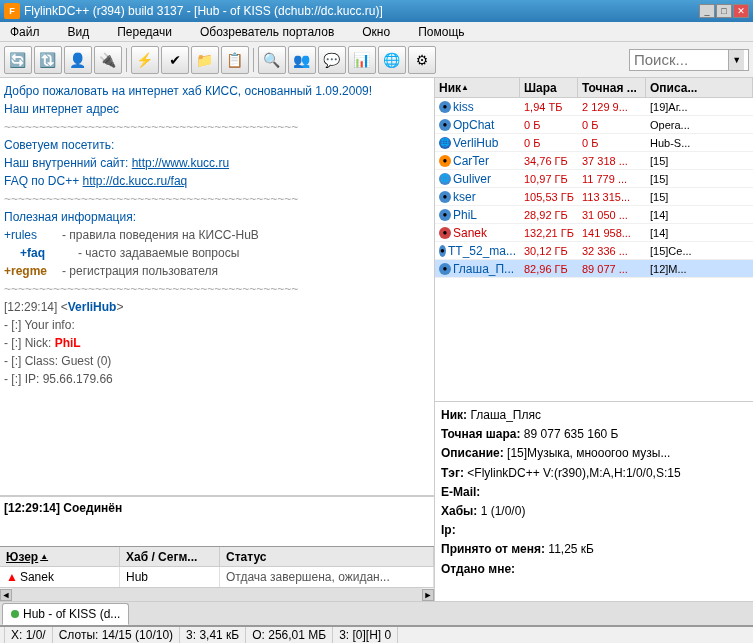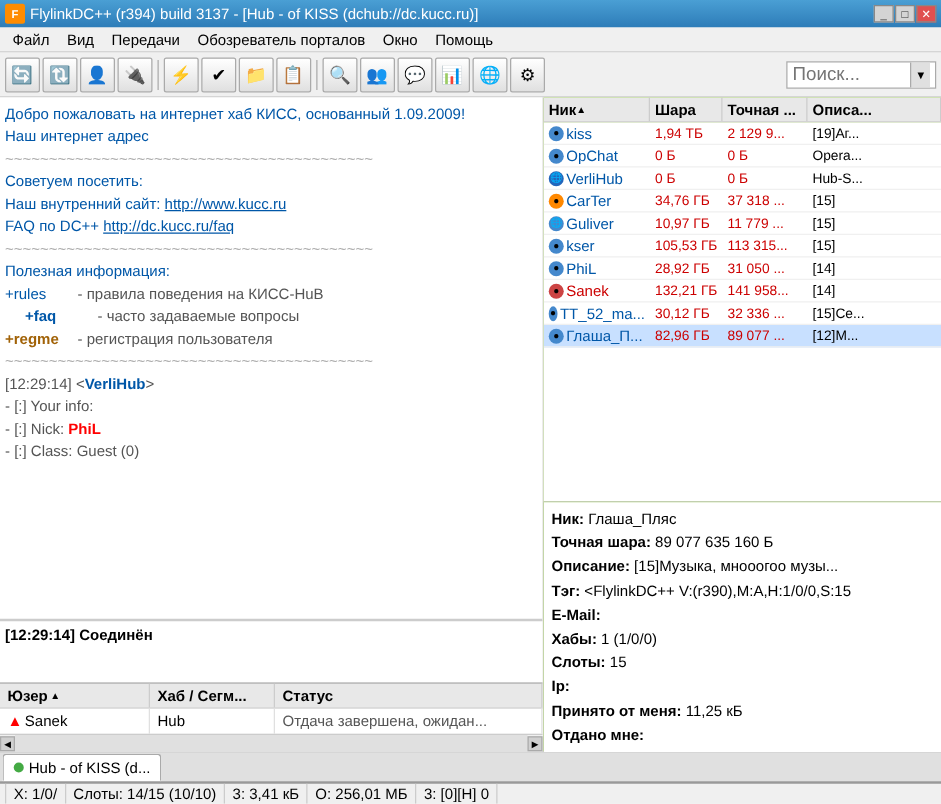--- a/index.html
+++ b/index.html
@@ -20,21 +20,21 @@
     .title-text { font-size: 12px; font-weight: normal; }
 
     
     .menu-bar {
       background: #f0f0f0;
       border-bottom: 1px solid #ccc;
       height: 20px;
       display: flex;
       align-items: center;
       padding: 0 4px;
-      gap: 2px;
+      gap: 16px;
     }
     .menu-item { padding: 2px 6px; font-size: 12px; cursor: pointer; color: #000; }
 
     
     .toolbar {
       background: #f0f0f0;
       border-bottom: 1px solid #ccc;
       height: 36px;
       display: flex;
       align-items: center;
@@ -144,21 +144,21 @@
       border-top: 1px solid #ccc;
       display: flex; align-items: center;
     }
     .h-scroll-track { flex: 1; height: 100%; background: #e0e0e0; }
 
     
     .right-panel {
       flex: 1;
       display: flex;
       flex-direction: column;
-      background: #84cc16;
+      background: #14b8a6;
     }
 
     .user-list-header {
       display: flex;
       background: #e8e8e8;
       border-bottom: 1px solid #ccc;
       height: 20px;
     }
     .user-col-header {
       padding: 2px 4px;
@@ -339,32 +339,33 @@
           <span style="color:#a16207; font-weight:bold; width:50px; display:inline-block;">+regme</span>
           <span class="sys-msg">- регистрация пользователя</span>
         </div>
         <div class="tilde">~~~~~~~~~~~~~~~~~~~~~~~~~~~~~~~~~~~~~~~~~~</div>
         <div class="sys-msg">
           <span class="timestamp">[12:29:14]</span> &lt;<span class="nick-link">VerliHub</span>&gt;
         </div>
         <div class="sys-msg">- [:]  Your info:</div>
         <div class="sys-msg">- [:]  Nick: <span class="nick-red">PhiL</span></div>
         <div class="sys-msg">- [:]  Class: Guest (0)</div>
+        <div class="sys-msg">- [:]  IP: 95.66.179.66</div>
       </div>
     </div>
 
     <div class="connection-area">
       <div class="connection-status">
         <span>[12:29:14] Соединён</span>
       </div>
     </div>
 
     <div class="transfer-area">
       <div class="transfer-header">
-        <div class="transfer-col-header" style="width:120px;">
+        <div class="transfer-col-header" style="width:120px;text-decoration:underline;">
           <span>Юзер</span>
           <span class="sort-arrow">▲</span>
         </div>
         <div class="transfer-col-header" style="width:100px;">
           <span>Хаб / Сегм...</span>
         </div>
         <div class="transfer-col-header" style="flex:1;">
           <span>Статус</span>
         </div>
       </div>
@@ -529,24 +530,20 @@
       </div>
       <div>
         <strong>E-Mail:</strong>
         <span></span>
       </div>
       <div>
         <strong>Хабы:</strong>
         <span>1 (1/0/0)</span>
       </div>
       <div>
-        <strong>Слоты:</strong>
-        <span>15</span>
-      </div>
-      <div>
         <strong>Ip:</strong>
         <span></span>
       </div>
       <div>
         <strong>Принято от меня:</strong>
         <span>11,25 кБ</span>
       </div>
       <div>
         <strong>Отдано мне:</strong>
         <span></span>

